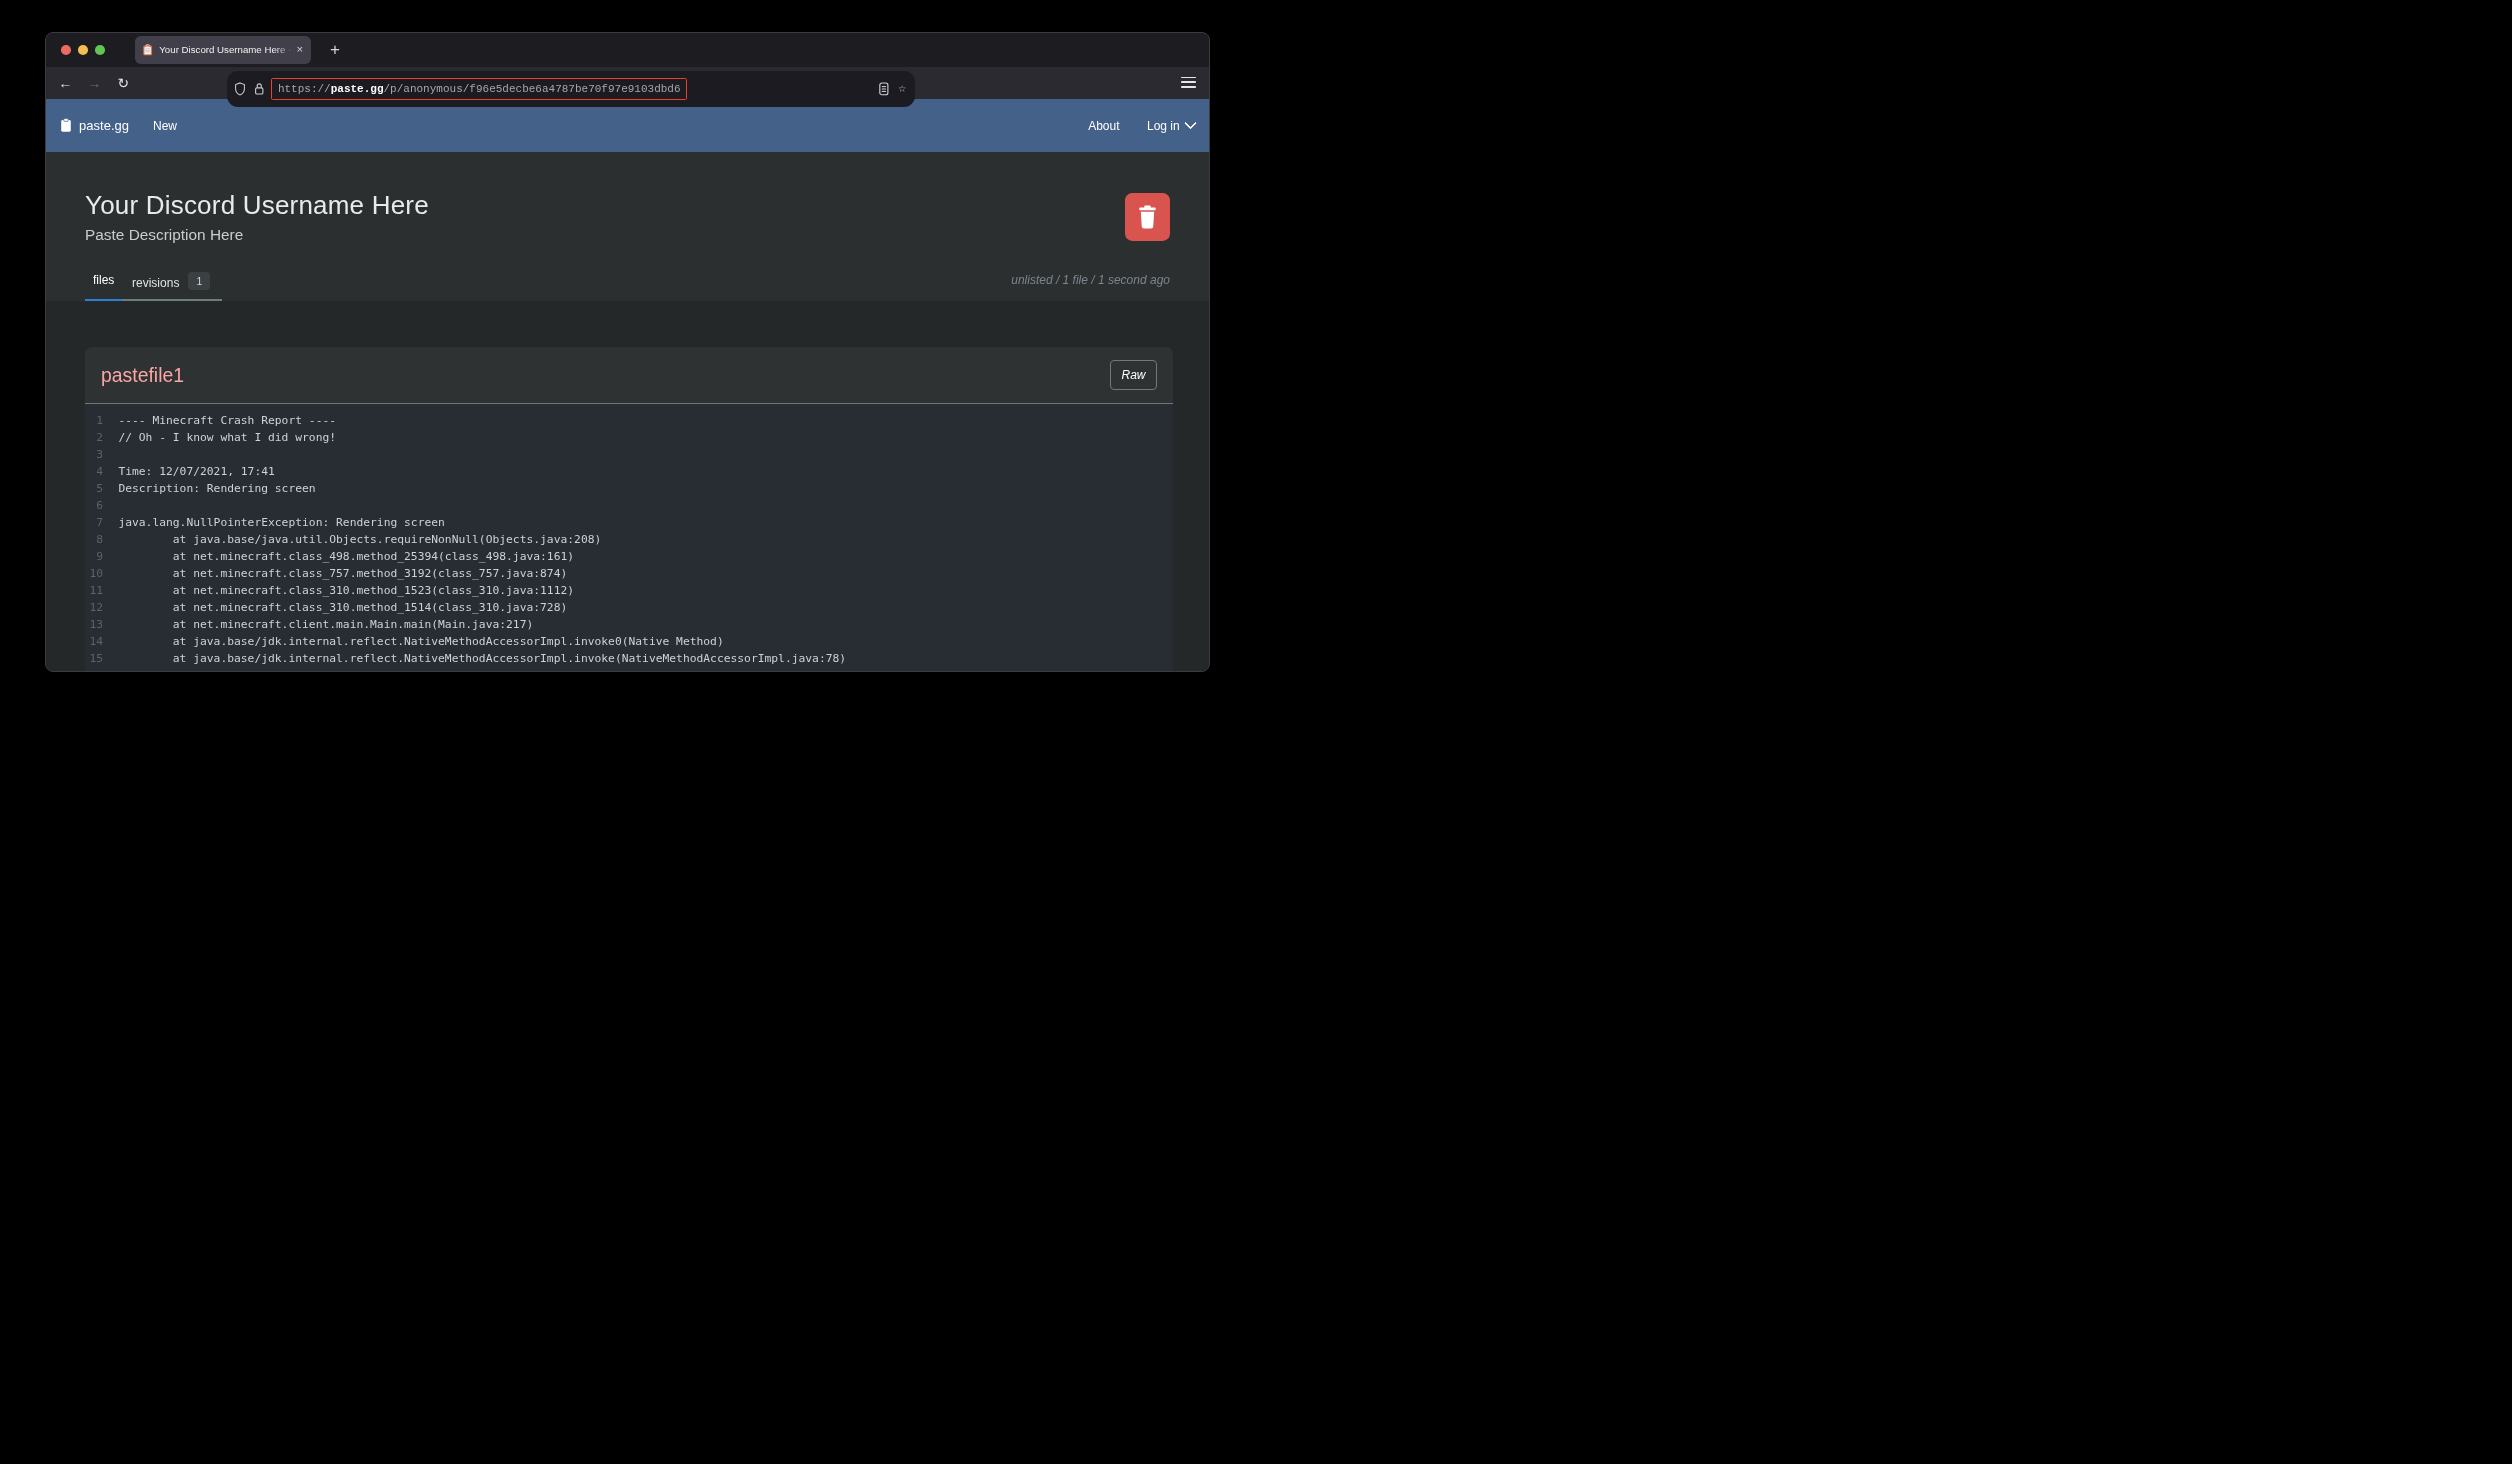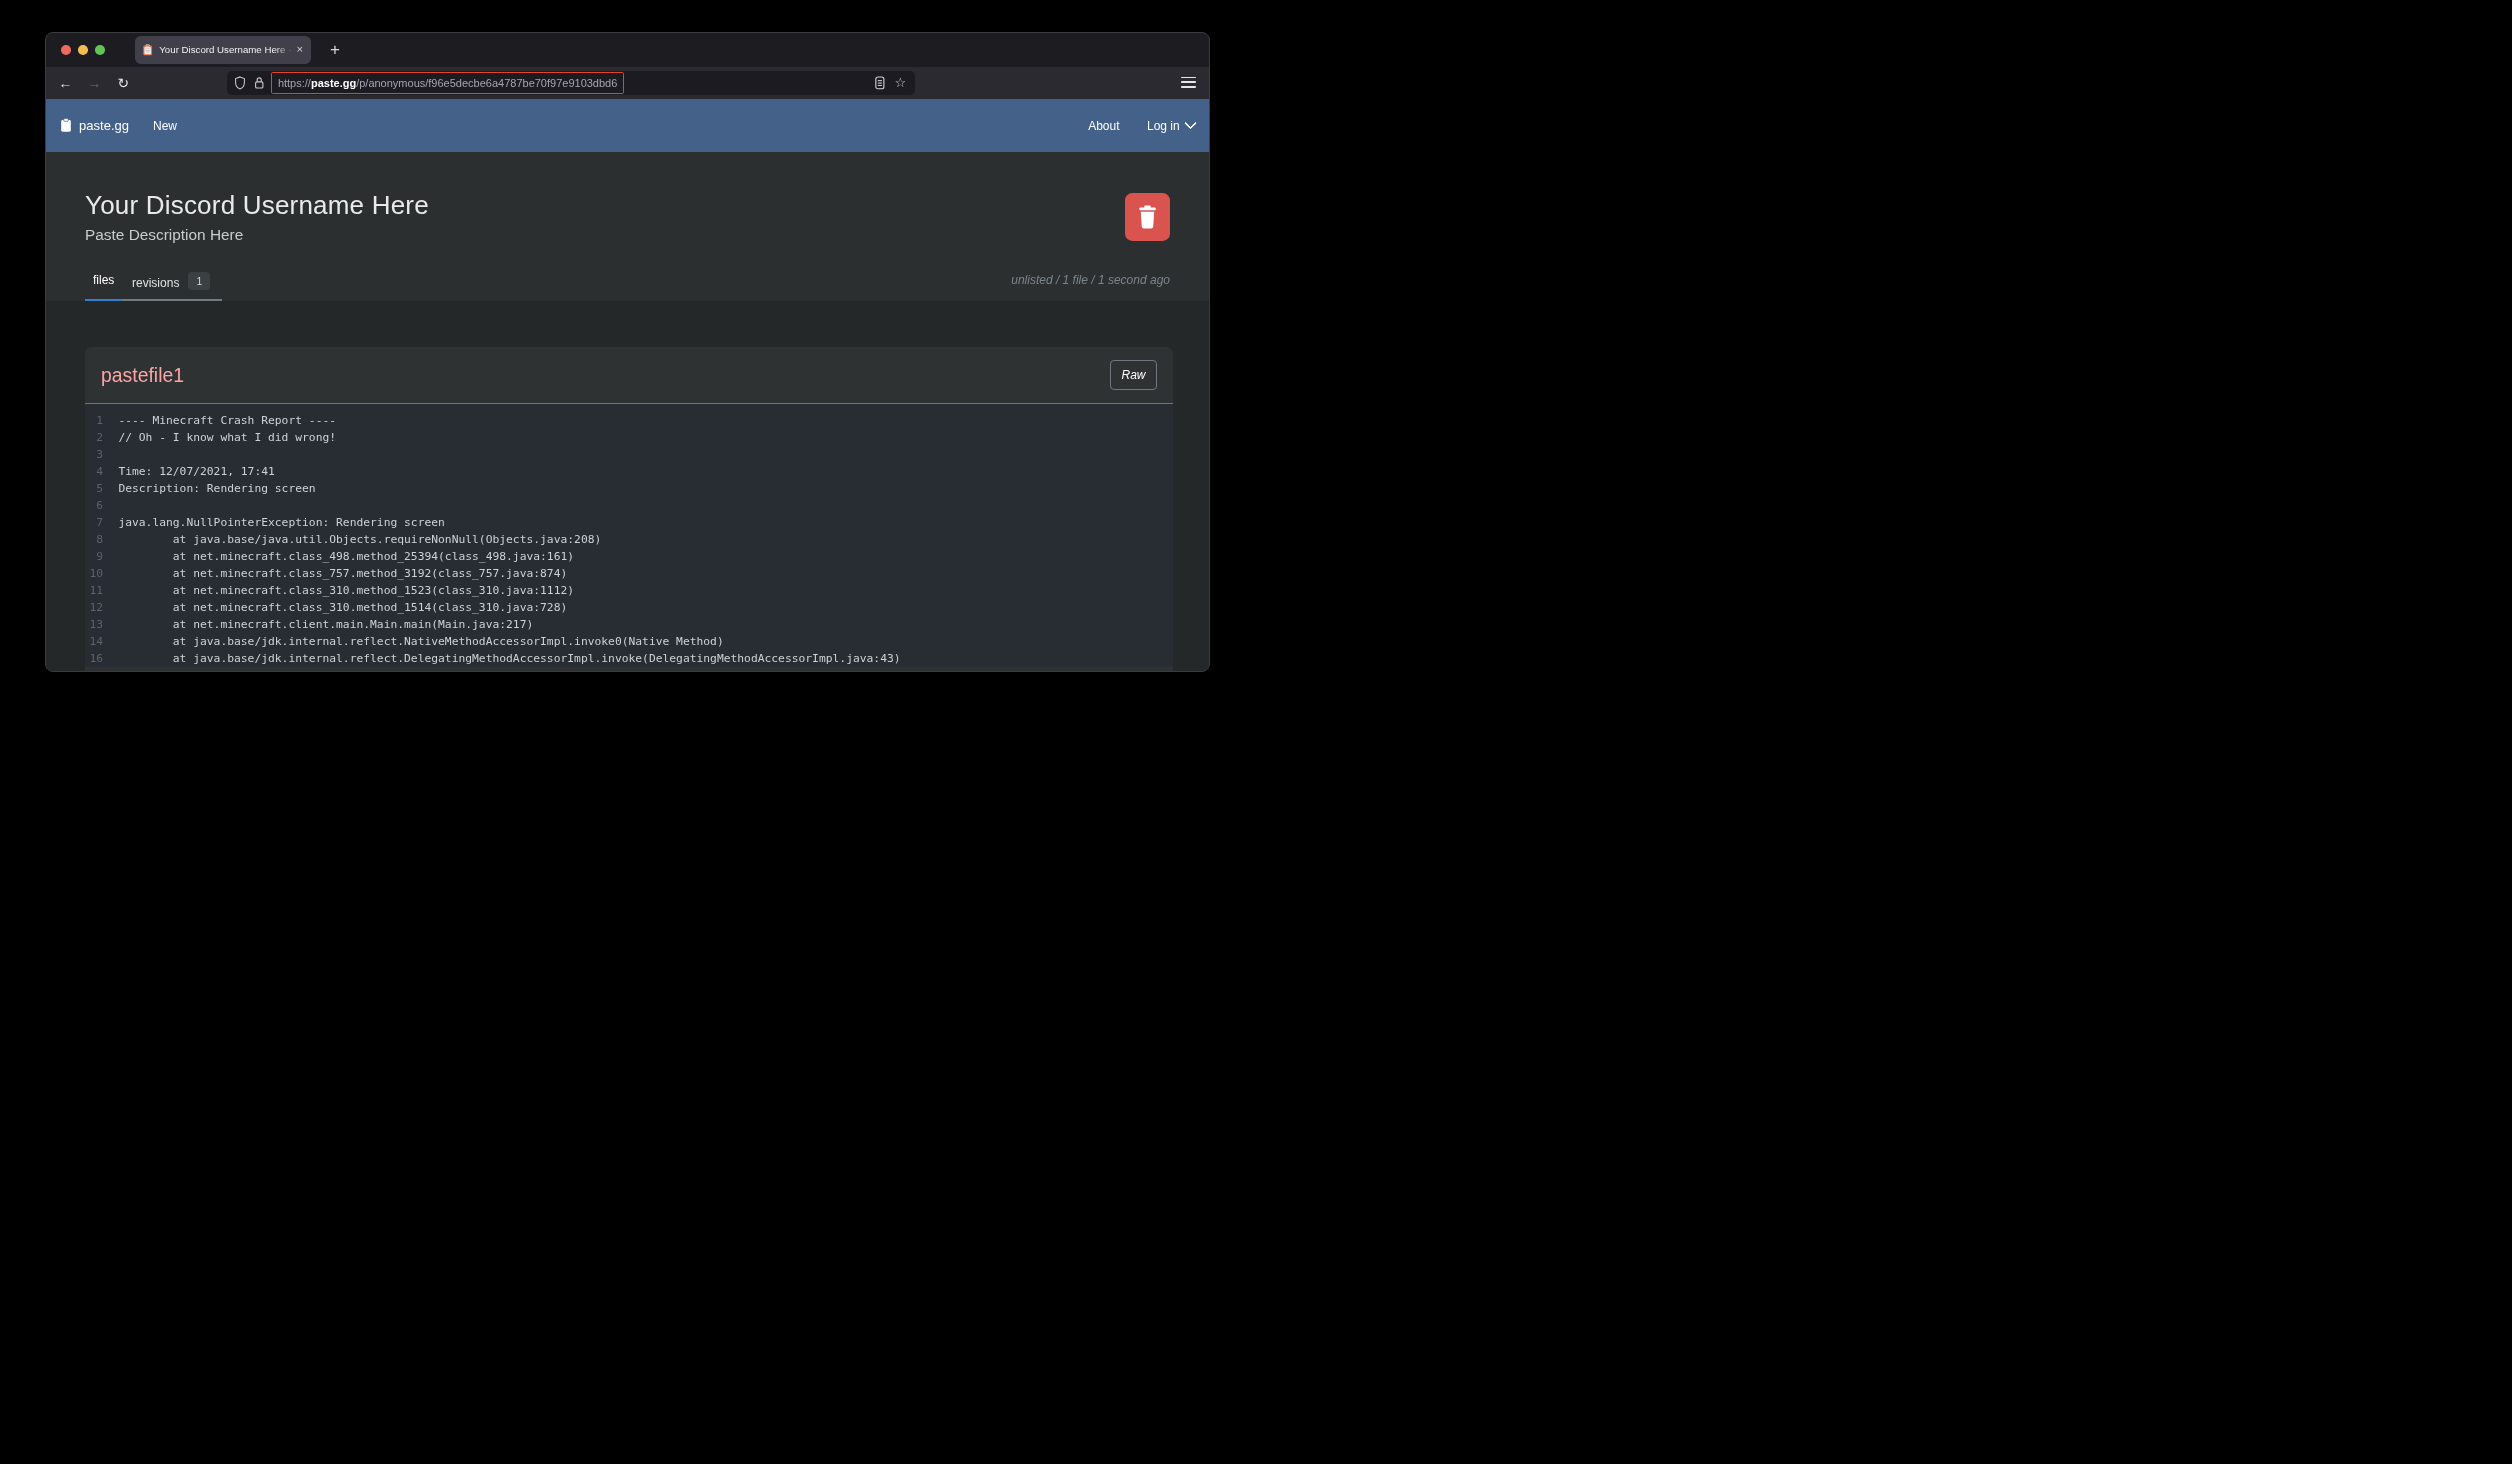--- a/index.html
+++ b/index.html
@@ -27,23 +27,24 @@
     background:linear-gradient(to right, rgba(65,64,74,0), #41404a); }
   .tab-close { font-size:11.3px; color:#cfcfd4; margin-left:1.6px; line-height:1; cursor:default; }
   .newtab { position:absolute; left:277px; top:4.9px; width:24px; height:24px;
     color:#d8d8da; font-size:17px; font-weight:300; display:flex; align-items:center; justify-content:center; }
 
   .toolbar { height:32px; background:#2b2a31; display:flex; align-items:center; position:relative; }
   .nav-ic { width:29px; text-align:center; font-size:13.8px; color:#e8e8ea; }
   .nav-ic.back{ margin-left:4.9px; }
   .nav-ic.fwd{ color:#6f6e78; }
   .urlbar {
-    position:absolute; left:181px; top:4px; width:688px; height:24px;
-    background:#1d1b22; border-radius:5px; display:flex; align-items:center;
+    position:absolute; left:181px; top:4px; width:688px; height:36px;
+    background:#1d1b22; border-radius:11px; display:flex; align-items:center;
     padding:0 7.3px 0 7.3px;
+    font-family:Liberation Mono, monospace;
   }
   .urlbar svg { flex-shrink:0; }
   .url-text { position:relative; margin-left:7.3px; font-size:11px; color:#a6a5ae; white-space:nowrap;
     padding:3.2px 6.5px; }
   .url-text b { color:#ffffff; font-weight:700; }
   .url-hilite { position:absolute; left:0; top:0; width:100%; height:22px; top:50%; transform:translateY(-50%);
     border:1.6px solid #e8432a; border-radius:1.6px; pointer-events:none; }
   .url-spacer { flex:1; }
   .url-right { display:flex; align-items:center; gap:9.7px; margin-right:1.6px; }
   .star { font-size:13px; color:#cfd0d4; line-height:1; }
@@ -270,20 +271,24 @@
   <div class="code-row">
     <span class="ln">13</span>
     <span class="code-text">        at net.minecraft.client.main.Main.main(Main.java:217)</span>
   </div>
 
   <div class="code-row">
     <span class="ln">14</span>
     <span class="code-text">        at java.base/jdk.internal.reflect.NativeMethodAccessorImpl.invoke0(Native Method)</span>
   </div>
 
+  <div class="code-row">
+    <span class="ln">15</span>
+    <span class="code-text">        at java.base/jdk.internal.reflect.NativeMethodAccessorImpl.invoke(NativeMethodAccessorImpl.java:78)</span>
+  </div>
 
   <div class="code-row">
     <span class="ln">16</span>
     <span class="code-text">        at java.base/jdk.internal.reflect.DelegatingMethodAccessorImpl.invoke(DelegatingMethodAccessorImpl.java:43)</span>
   </div>
 </div>
     </div>
   </div>
 
 </div>

